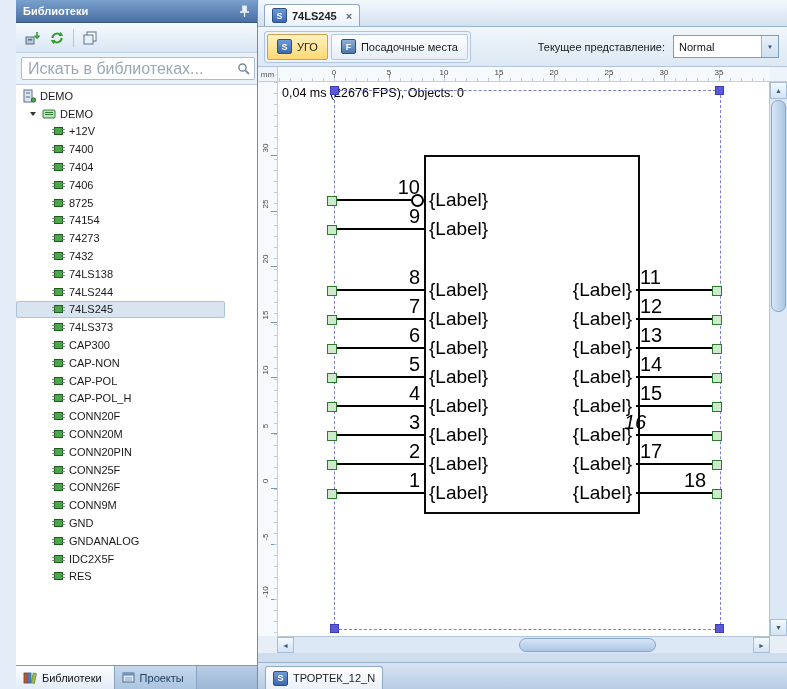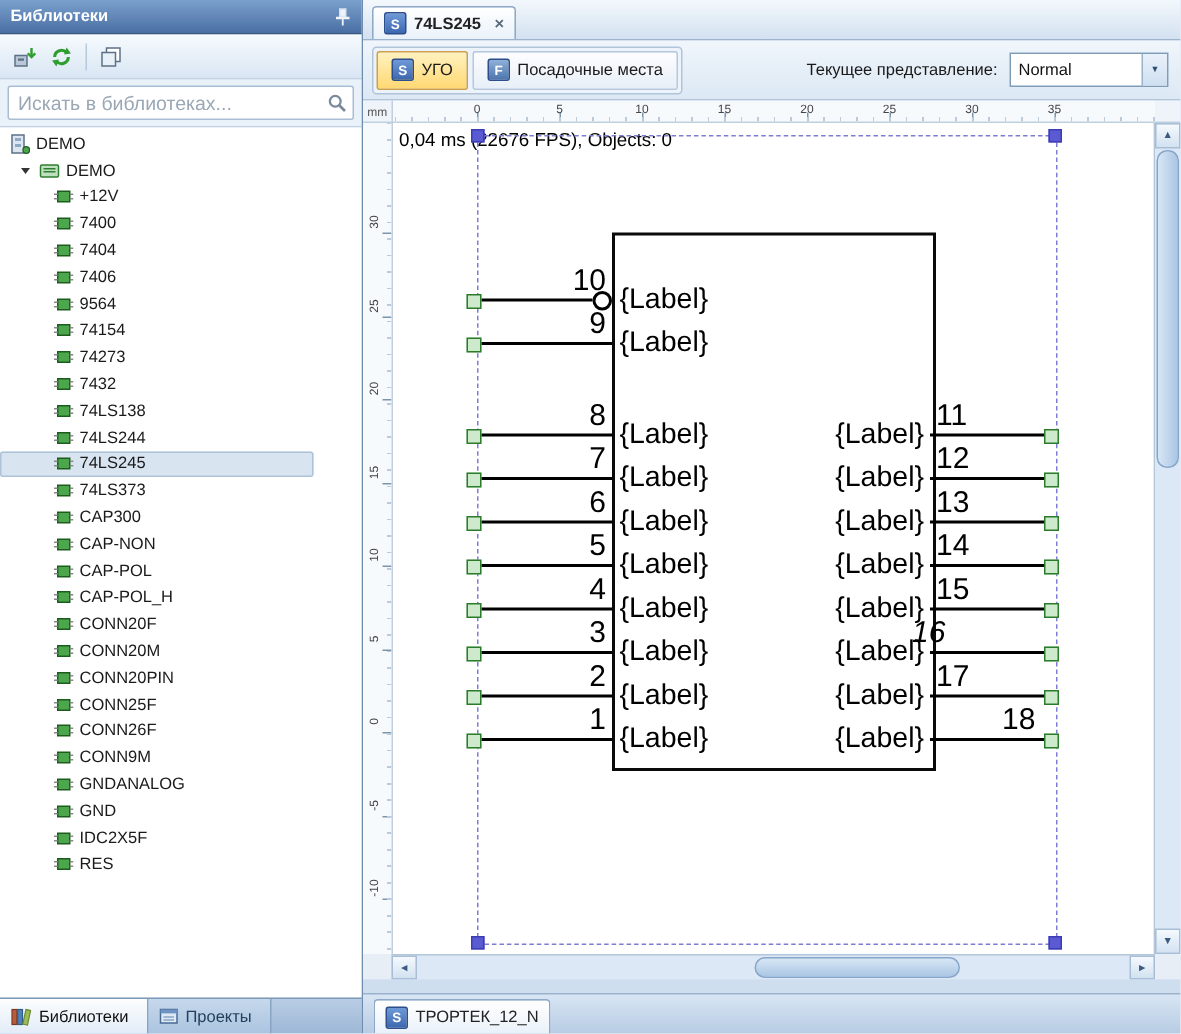--- a/index.html
+++ b/index.html
@@ -1,28 +1,28 @@
 <!DOCTYPE html>
 <html><head>
 <meta charset="utf-8">
 <style>
   html,body{margin:0;padding:0;}
   body{width:787px;height:689px;overflow:hidden;font-family:"Liberation Sans",sans-serif;background:#cfdeef;}
   .app{display:flex;width:787px;height:689px;}
   
-  .sidebar{width:241px;flex:0 0 241px;display:flex;flex-direction:column;background:#e4edf7;border-right:1px solid #6e8cad;}
+  .sidebar{width:241px;flex:0 0 241px;display:flex;flex-direction:column;background:#e4edf7;border-right:1px solid #6e8cad;padding-left:16px;}
   .sb-title{height:22px;flex:0 0 22px;display:flex;align-items:center;padding:0 5px 0 7px;background:linear-gradient(180deg,#7aa0cd 0%,#4a6fa3 100%);border-bottom:1px solid #39587f;color:#fff;font-size:11px;font-weight:bold;}
   .grow{flex:1;}
   .pin-ic{width:16px;height:16px;display:flex;align-items:center;justify-content:center;}
   .sb-toolbar{height:29px;flex:0 0 29px;display:flex;align-items:center;gap:3px;padding:0 5px;background:linear-gradient(#f6fafd,#d9e6f4);border-bottom:1px solid #c2d2e2;}
   .tbi{width:22px;height:22px;display:flex;align-items:center;justify-content:center;border-radius:2px;}
   .tb-sep{width:1px;height:18px;background:#b6c8da;margin:0 2px;}
   .sb-search{height:27px;flex:0 0 27px;display:flex;align-items:center;padding:2px 5px;background:#e9f1f9;border-bottom:1px solid #c2d2e2;}
   .search-wrap{flex:1;display:flex;align-items:center;background:#fff;border:1px solid #a9bed4;border-radius:2px;height:21px;padding:0 4px;}
-  .search-wrap input{flex:1;border:none;outline:none;font-size:13px;color:#333;font-family:inherit;background:transparent;min-width:0;}
+  .search-wrap input{flex:1;border:none;outline:none;font-size:16px;color:#333;font-family:inherit;background:transparent;min-width:0;}
   .search-wrap input::placeholder{color:#9aa7b5;}
   .tree{flex:1;background:#fff;overflow:hidden;padding-top:2px;}
   .tree-item{height:17.8px;display:flex;align-items:center;gap:4px;font-size:11px;color:#1a1a1a;padding-left:36px;white-space:nowrap;}
   .tree-item.root1{padding-left:6px;}
   .tree-item.root2{padding-left:13px;}
   .tree-item.selected{background:#d9e4f1;outline:1px solid #aec3da;outline-offset:-1px;border-radius:2px;margin-right:32px;}
   .expander{width:9px;display:flex;}
   .chip-icon{display:flex;}
   .sb-tabs{height:23px;flex:0 0 23px;display:flex;background:linear-gradient(#b9cde5,#9db7d6);border-top:1px solid #7d99b8;}
   .s-tab{display:flex;align-items:center;gap:5px;padding:0 12px 0 7px;font-size:11px;color:#23405e;border-right:1px solid #89a4c2;background:linear-gradient(#c6d8ec,#abc4e0);}
@@ -219,21 +219,21 @@
           <div class="tree-item">
             <span class="chip-icon">
               <svg width="13" height="10" viewBox="0 0 13 10">
                 <rect x="2.5" y="1.5" width="8" height="7" fill="#4ca64c" stroke="#1e5c1e"></rect>
                 <line x1="0" y1="3.5" x2="2.5" y2="3.5" stroke="#888"></line>
                 <line x1="0" y1="6.5" x2="2.5" y2="6.5" stroke="#888"></line>
                 <line x1="10.5" y1="3.5" x2="13" y2="3.5" stroke="#888"></line>
                 <line x1="10.5" y1="6.5" x2="13" y2="6.5" stroke="#888"></line>
               </svg>
             </span>
-            <span>9564</span>
+            <span>8725</span>
           </div>
           <div class="tree-item">
             <span class="chip-icon">
               <svg width="13" height="10" viewBox="0 0 13 10">
                 <rect x="2.5" y="1.5" width="8" height="7" fill="#4ca64c" stroke="#1e5c1e"></rect>
                 <line x1="0" y1="3.5" x2="2.5" y2="3.5" stroke="#888"></line>
                 <line x1="0" y1="6.5" x2="2.5" y2="6.5" stroke="#888"></line>
                 <line x1="10.5" y1="3.5" x2="13" y2="3.5" stroke="#888"></line>
                 <line x1="10.5" y1="6.5" x2="13" y2="6.5" stroke="#888"></line>
               </svg>
@@ -435,33 +435,33 @@
           <div class="tree-item">
             <span class="chip-icon">
               <svg width="13" height="10" viewBox="0 0 13 10">
                 <rect x="2.5" y="1.5" width="8" height="7" fill="#4ca64c" stroke="#1e5c1e"></rect>
                 <line x1="0" y1="3.5" x2="2.5" y2="3.5" stroke="#888"></line>
                 <line x1="0" y1="6.5" x2="2.5" y2="6.5" stroke="#888"></line>
                 <line x1="10.5" y1="3.5" x2="13" y2="3.5" stroke="#888"></line>
                 <line x1="10.5" y1="6.5" x2="13" y2="6.5" stroke="#888"></line>
               </svg>
             </span>
+            <span>GND</span>
+          </div>
+          <div class="tree-item">
+            <span class="chip-icon">
+              <svg width="13" height="10" viewBox="0 0 13 10">
+                <rect x="2.5" y="1.5" width="8" height="7" fill="#4ca64c" stroke="#1e5c1e"></rect>
+                <line x1="0" y1="3.5" x2="2.5" y2="3.5" stroke="#888"></line>
+                <line x1="0" y1="6.5" x2="2.5" y2="6.5" stroke="#888"></line>
+                <line x1="10.5" y1="3.5" x2="13" y2="3.5" stroke="#888"></line>
+                <line x1="10.5" y1="6.5" x2="13" y2="6.5" stroke="#888"></line>
+              </svg>
+            </span>
             <span>GNDANALOG</span>
-          </div>
-          <div class="tree-item">
-            <span class="chip-icon">
-              <svg width="13" height="10" viewBox="0 0 13 10">
-                <rect x="2.5" y="1.5" width="8" height="7" fill="#4ca64c" stroke="#1e5c1e"></rect>
-                <line x1="0" y1="3.5" x2="2.5" y2="3.5" stroke="#888"></line>
-                <line x1="0" y1="6.5" x2="2.5" y2="6.5" stroke="#888"></line>
-                <line x1="10.5" y1="3.5" x2="13" y2="3.5" stroke="#888"></line>
-                <line x1="10.5" y1="6.5" x2="13" y2="6.5" stroke="#888"></line>
-              </svg>
-            </span>
-            <span>GND</span>
           </div>
           <div class="tree-item">
             <span class="chip-icon">
               <svg width="13" height="10" viewBox="0 0 13 10">
                 <rect x="2.5" y="1.5" width="8" height="7" fill="#4ca64c" stroke="#1e5c1e"></rect>
                 <line x1="0" y1="3.5" x2="2.5" y2="3.5" stroke="#888"></line>
                 <line x1="0" y1="6.5" x2="2.5" y2="6.5" stroke="#888"></line>
                 <line x1="10.5" y1="3.5" x2="13" y2="3.5" stroke="#888"></line>
                 <line x1="10.5" y1="6.5" x2="13" y2="6.5" stroke="#888"></line>
               </svg>

